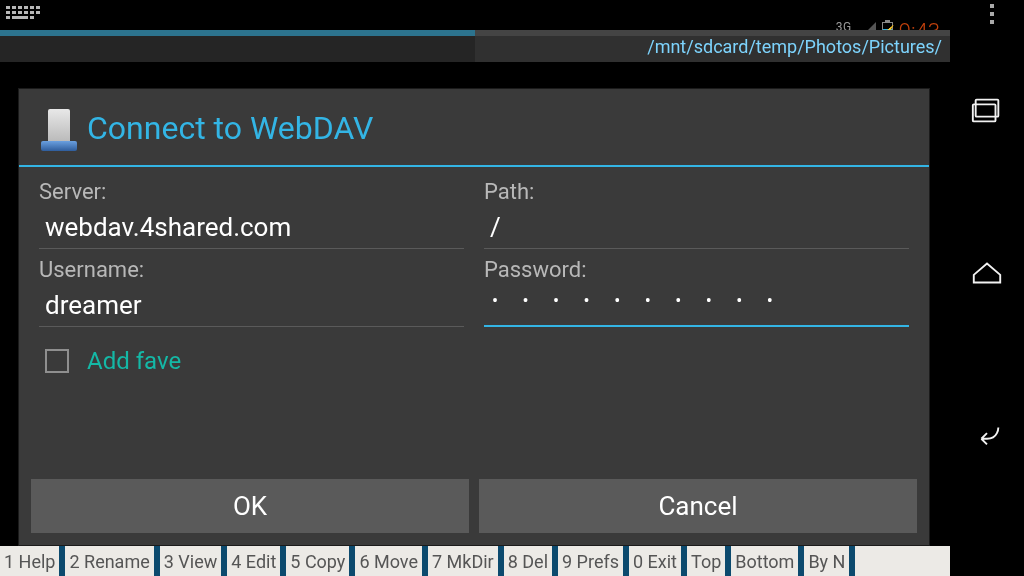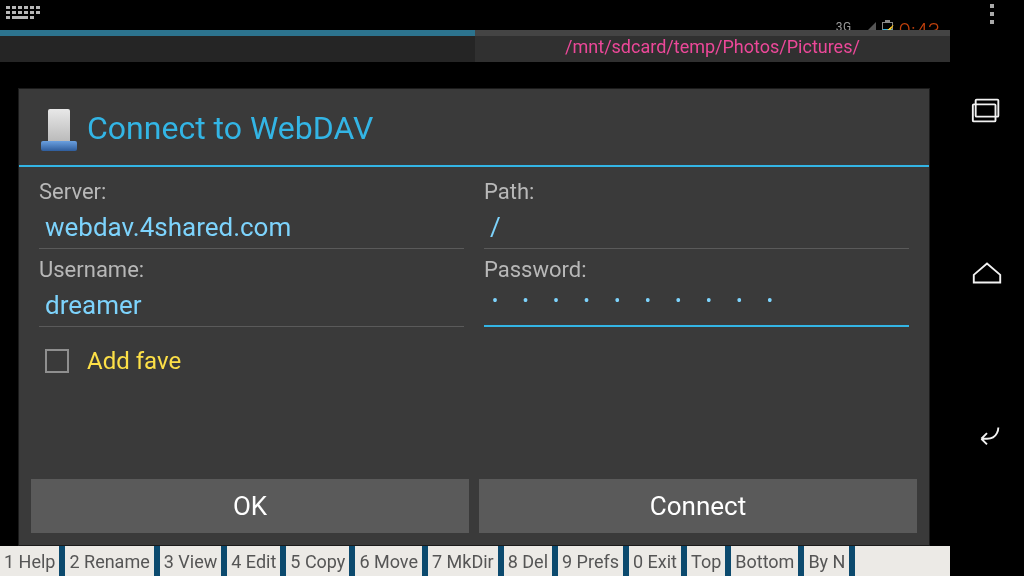--- a/index.html
+++ b/index.html
@@ -23,44 +23,44 @@
   
   .navrail { position:absolute; right:0; top:0; width:74px; height:576px; background:#000; display:flex; flex-direction:column; align-items:center; justify-content:space-around; padding: 30px 0 60px 0;}
   .nav-icon { width:36px; height:36px; color:#ddd; display:flex; align-items:center; justify-content:center;}
   .more-dots { display:flex; flex-direction:column; gap:4px; position:absolute; top: 4px; right: 30px;}
   .more-dots span { width:4px; height:4px; background:#aaa; display:block;}
   .recent svg, .home svg, .back svg { width:34px; height:34px; stroke:#fff; fill:none; stroke-width:2;}
   .recent, .home, .back { opacity:0.95;}
 
   
   .tabbar { position:absolute; top:30px; left:0; right:74px; height:32px; display:flex; background:#303030;}
-  .tabbar .tab { flex:1; display:flex; align-items:center; justify-content:center; padding: 0 8px; color:#ec4899; font-size:18px; position:relative;}
+  .tabbar .tab { flex:1; display:flex; align-items:center; justify-content:flex-end; padding: 0 8px; color:#7dd3fc; font-size:18px; position:relative;}
   .tabbar .tab.active { background:#252525; }
   .tabbar .tab.active:after { content:""; position:absolute; left:0; right:0; top:0; height:6px; background:#33b5e5; opacity:0.55;}
   .tabbar .tab.inactive:after { content:""; position:absolute; left:0; right:0; top:0; height:6px; background:#444;}
   .tabtext { white-space: nowrap; overflow:hidden; text-overflow:clip;}
 
   
   .dialog { position:absolute; top:88px; left:18px; width:912px; height:458px; background:#3a3a3a; color:#e0e0e0; border:1px solid #1b1b1b; box-shadow: 0 4px 20px rgba(0,0,0,0.6);}
   .dlg-title { display:flex; align-items:center; gap:6px; padding: 16px 20px 14px 20px; }
   .dlg-title-text { color:#33b5e5; font-size:32px; font-weight:400;}
   .server-icon { width:42px; height:46px; position:relative;}
   .server-icon .body { position:absolute; left:9px; top:4px; width:22px; height:34px; background:linear-gradient(180deg,#e8e8e8,#b8b8b8); border-radius:2px;}
   .server-icon .base { position:absolute; left:2px; bottom:0; width:36px; height:10px; background:linear-gradient(180deg,#6aa0e0,#2f5d9c); border-radius:2px;}
   .dlg-sep { height:2px; background:#33b5e5; margin: 0 0 2px 0;}
 
   .dlg-form { padding: 4px 20px 10px 20px; display:grid; grid-template-columns: 1fr 1fr; column-gap: 20px; row-gap: 2px;}
   .fld-label { color:#b8b8b8; font-size:22px; padding: 6px 0 0 0;}
-  .fld-input { background:transparent; border:none; border-bottom:1px solid #5a5a5a; color:#7dd3fc; font-size:26px; padding: 6px 6px 6px 6px; width:100%; font-family:inherit;}
+  .fld-input { background:transparent; border:none; border-bottom:1px solid #5a5a5a; color:#ffffff; font-size:26px; padding: 6px 6px 6px 6px; width:100%; font-family:inherit;}
   .fld-input.focused { border-bottom:2px solid #33b5e5;}
   .pwd-dots { letter-spacing: 10px; font-size:18px; padding-left:8px;}
 
   .fave-row { grid-column: 1 / span 2; display:flex; align-items:center; gap:18px; padding: 18px 0 6px 6px;}
   .chk { width:24px; height:24px; border:2px solid #8f8f8f; background:transparent;}
-  .fave-lbl { color:#fde047; font-size:24px;}
+  .fave-lbl { color:#14b8a6; font-size:24px;}
 
   .dlg-buttons { position:absolute; left:12px; right:12px; bottom:12px; display:flex; gap:10px;}
   .dlg-btn { flex:1; height:54px; background:#5a5a5a; color:#fff; font-size:26px; border:none; cursor:pointer; font-family:inherit;}
 
   
   .fnbar { position:absolute; left:0; right:74px; bottom:0; height:30px; background:#eceae6; color:#555; display:flex; align-items:center; font-size:18px; overflow:hidden; white-space:nowrap;}
   .fnitem { padding: 0 4px; border-right:6px solid #0c4a6e; height:100%; display:flex; align-items:center;}
 </style>
 </head>
 <body>
@@ -134,21 +134,21 @@
       <div class="fld-input focused pwd-dots">• • • • • • • • • •</div>
 
       <div class="fave-row">
         <div class="chk"></div>
         <div class="fave-lbl">Add fave</div>
       </div>
     </div>
 
     <div class="dlg-buttons">
       <button class="dlg-btn">OK</button>
-      <button class="dlg-btn">Connect</button>
+      <button class="dlg-btn">Cancel</button>
     </div>
   </div>
 
   <div class="fnbar">
     <span class="fnitem">1 Help</span>
     <span class="fnitem">2 Rename</span>
     <span class="fnitem">3 View</span>
     <span class="fnitem">4 Edit</span>
     <span class="fnitem">5 Copy</span>
     <span class="fnitem">6 Move</span>

